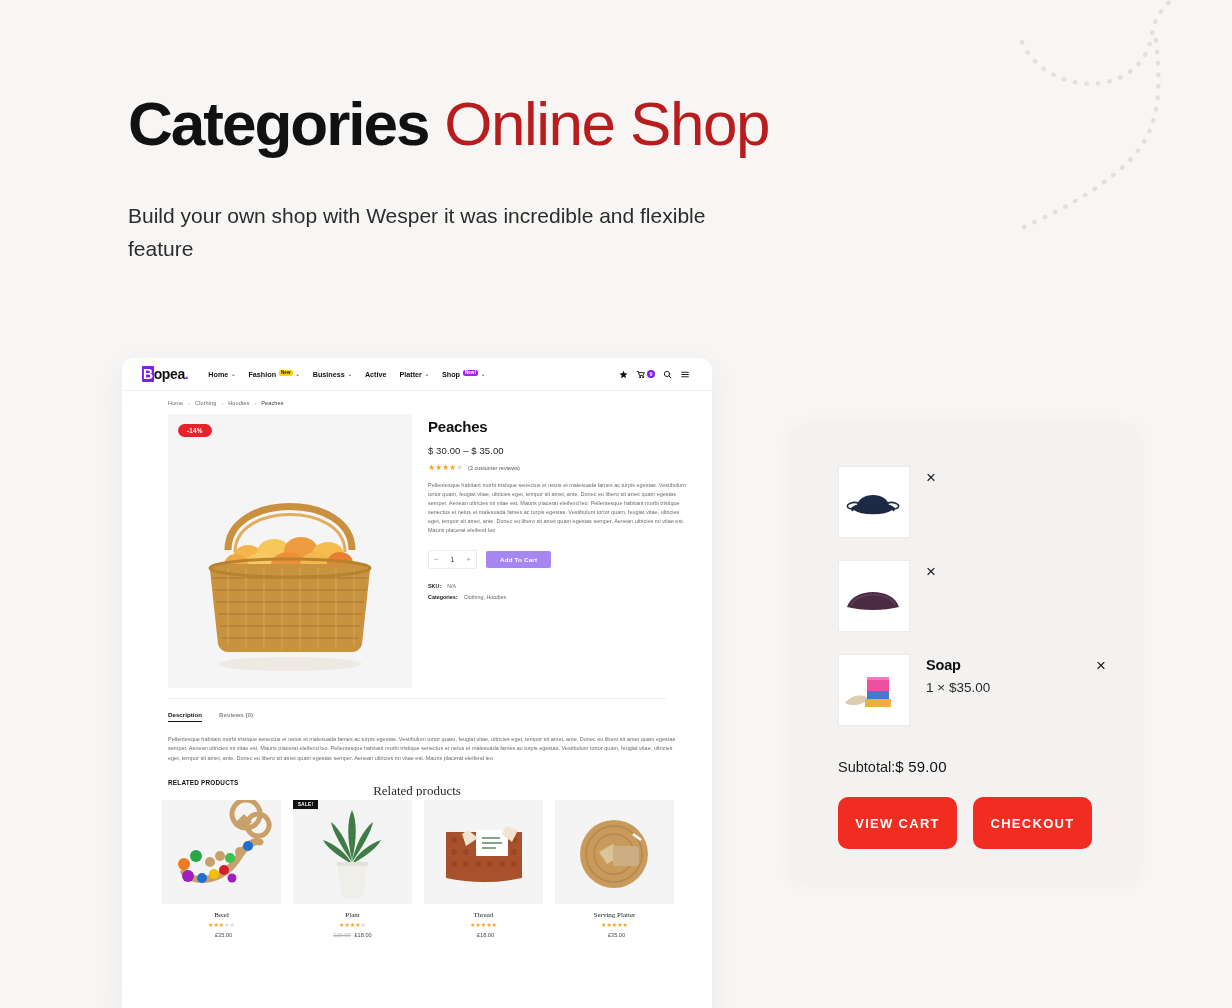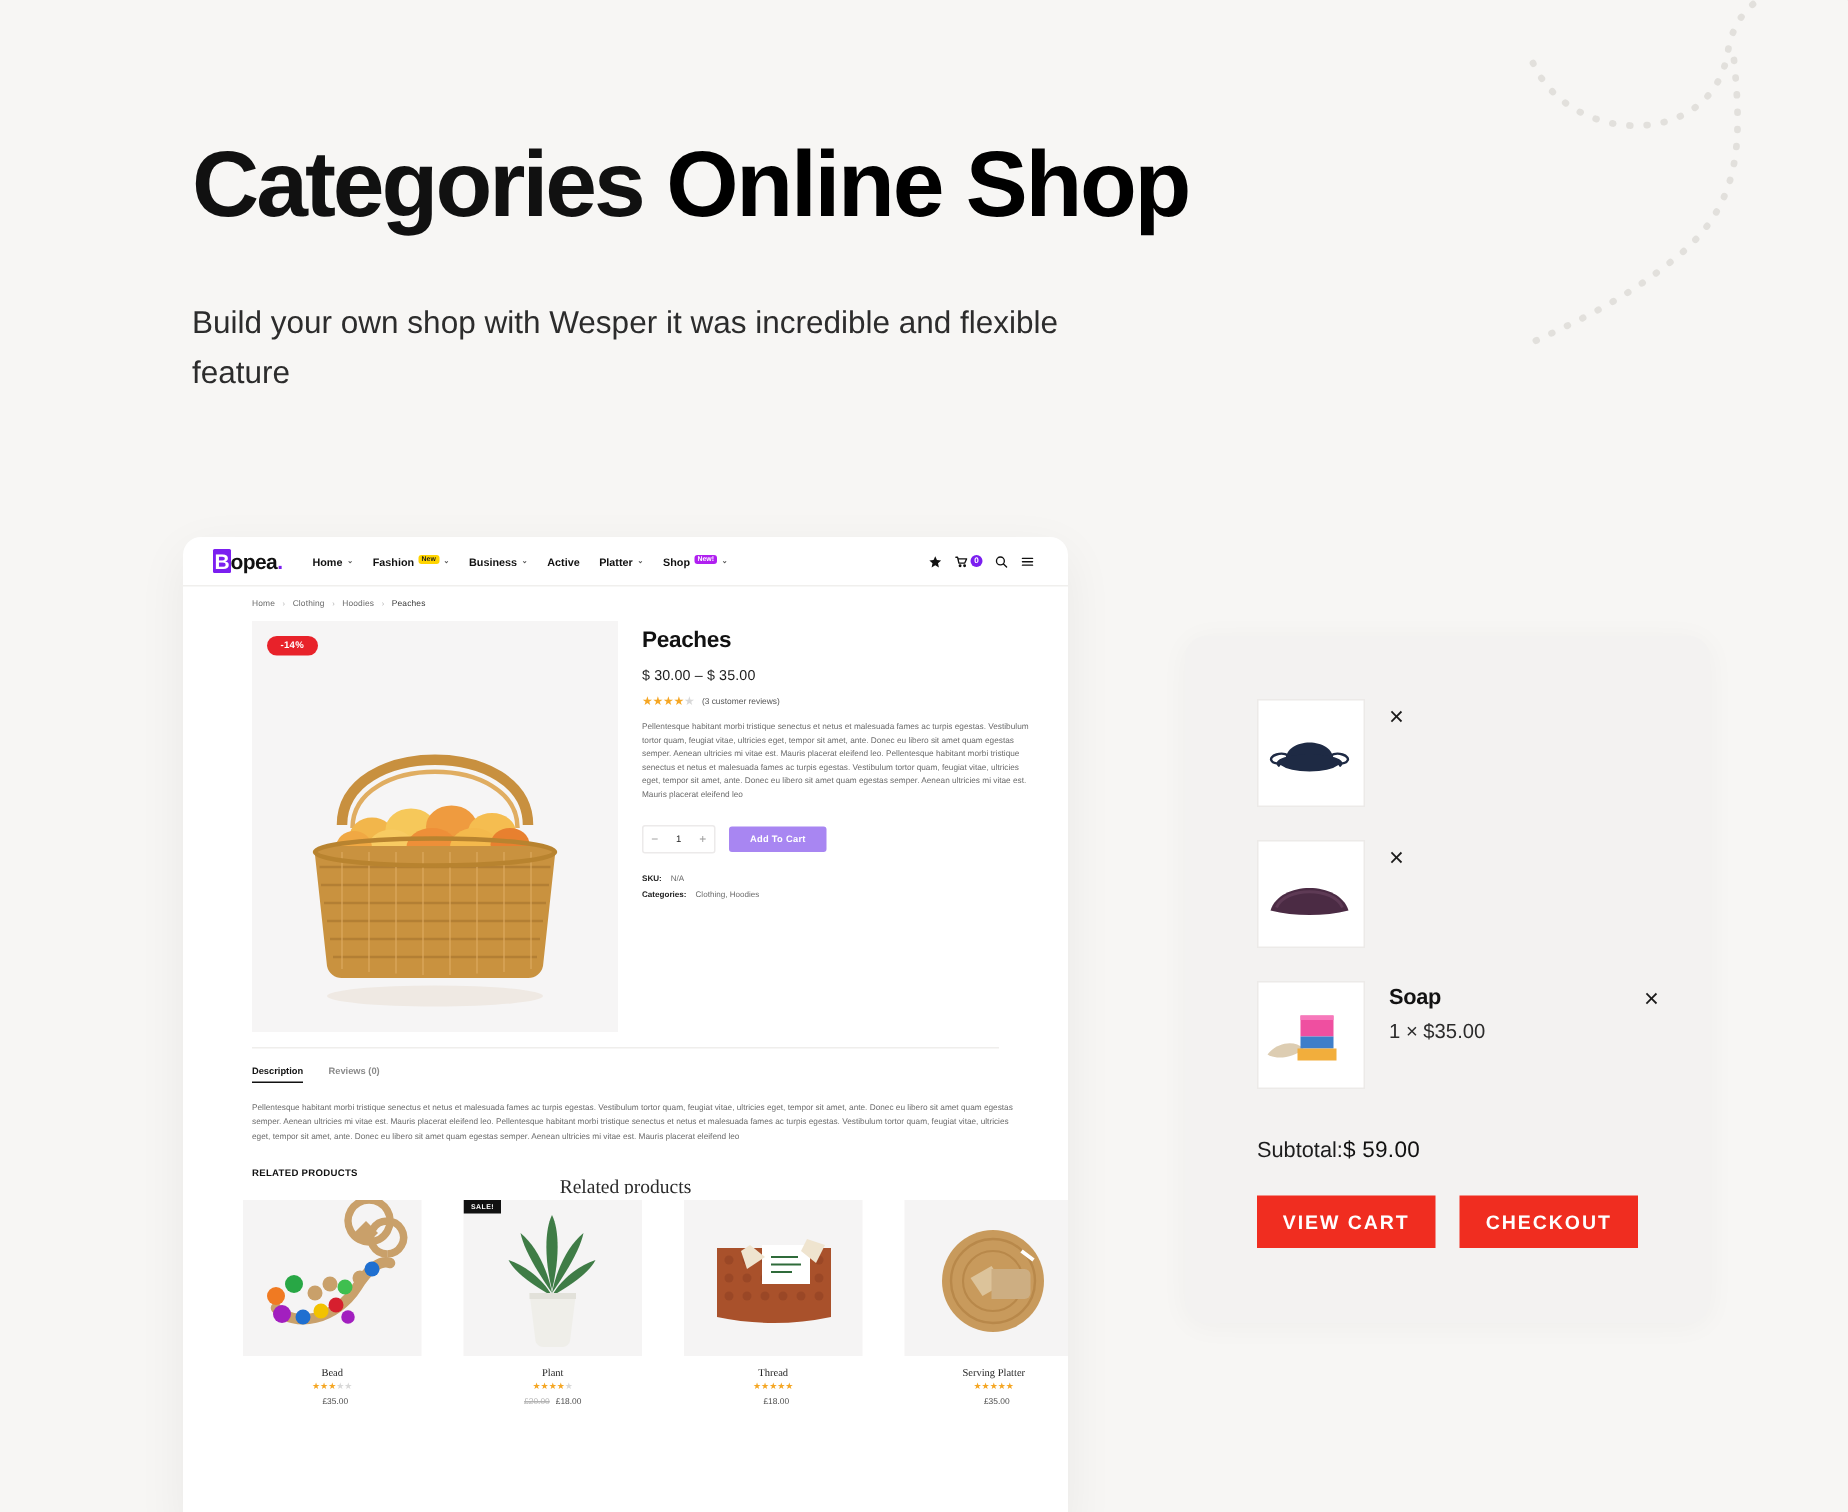--- a/index.html
+++ b/index.html
@@ -38,22 +38,22 @@
     letter-spacing: -1.5px;
     color: #111111;
     margin: 0;
     white-space: nowrap;
   }
   .hero-title .strong {
     font-weight: 700;
     letter-spacing: -2px;
   }
   .hero-title .light {
-    font-weight: 700;
-    color: #000000;
+    font-weight: 400;
+    color: #b91c1c;
   }
   .hero-sub {
     margin: 44px 0 0 0;
     font-size: 21px;
     line-height: 1.58;
     font-weight: 300;
     color: #2c2c2c;
     max-width: 580px;
   }
 
@@ -286,21 +286,21 @@
     text-align: center;
     font-family: "Liberation Serif", serif;
     font-size: 13px;
     color: #2b2b2b;
     margin-top: -3px;
     height: 13px;
     overflow: hidden;
   }
   .related-grid {
     display: flex;
-    gap: 28px;
+    gap: 12px;
     padding: 4px 46px 0 40px;
   }
   .rp { width: 119px; }
   .rp-thumb {
     position: relative;
     width: 119px;
     height: 104px;
     background: #f5f4f4;
     overflow: hidden;
   }
@@ -375,22 +375,22 @@
   .cart-actions {
     display: flex;
     gap: 16px;
     padding: 22px 48px 0 48px;
   }
   .btn-red {
     flex: 1;
     background: #f02d20;
     color: #ffffff;
     border: none;
-    border-radius: 0;
-    height: 35px;
+    border-radius: 10px;
+    height: 52px;
     font-size: 13px;
     font-weight: 700;
     letter-spacing: 1.3px;
     font-family: "Liberation Sans", sans-serif;
   }
 </style>
 </head>
 <body>
 
 <svg class="deco" viewBox="0 0 260 240">

